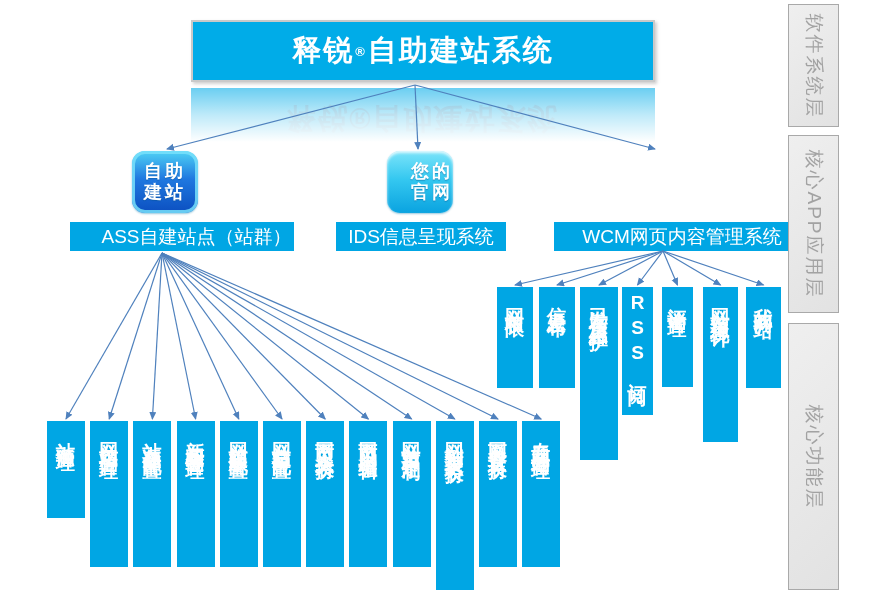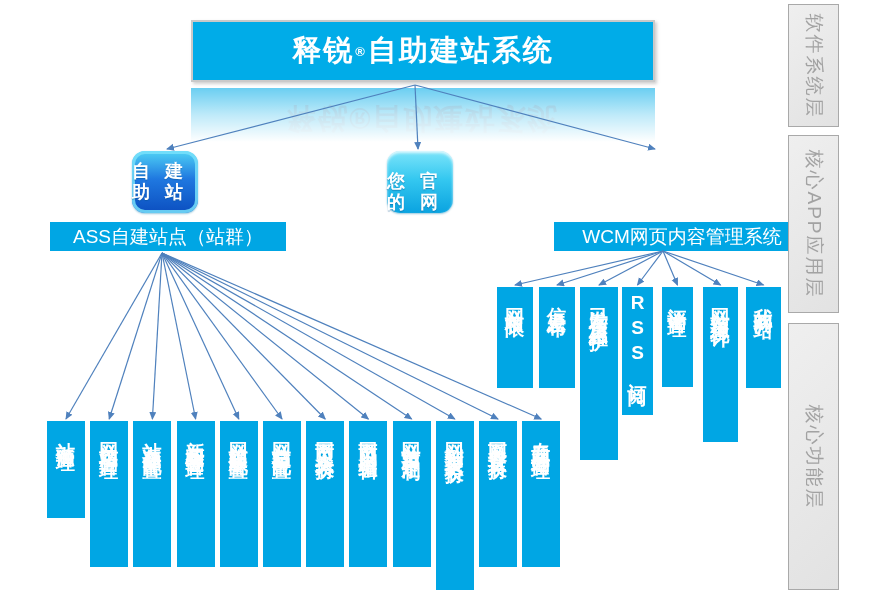--- a/index.html
+++ b/index.html
@@ -36,21 +36,21 @@
     content:''; position:absolute; inset:0;
     background:linear-gradient(to bottom, rgba(255,255,255,.42) 0%,
                rgba(255,255,255,.75) 50%, #fff 100%);
   }
 
   .app-icon{
     position:absolute; top:151px; width:66px; height:62px; z-index:2;
     border-radius:13px;
     background:linear-gradient(180deg,#7ce4fa 0%,#35c8f0 45%,#0aa3e0 100%);
     box-shadow:inset 0 2px 3px rgba(255,255,255,.8), 0 1px 2px rgba(0,120,170,.4);
-    display:flex; flex-direction:row; align-items:center; justify-content:center;
+    display:flex; flex-direction:column; align-items:center; justify-content:center;
     color:#fff; font-weight:bold; font-size:18px; line-height:21px; letter-spacing:3px;
     text-shadow:0 1px 1px rgba(0,80,140,.45);
   }
   .app-icon.blue{
     background:linear-gradient(180deg,#4fd2f5 0%,#1f78e0 45%,#0c4fc0 100%);
     box-shadow:inset 0 0 0 3px rgba(120,225,250,.85), 0 1px 2px rgba(0,120,170,.4);
   }
 
   .bar{
     position:absolute; top:222px; height:29px; z-index:2;
@@ -127,25 +127,26 @@
       <span>释锐</span>
         <span class="reg">®</span>
         <span>自助建站系统</span>
     </div>
   </div>
 
 <div class="app-icon blue" style="left: 132px;">
       <div>自助</div>
       <div>建站</div>
     </div>
-    <div class="bar" style="left: 50px; width: 236px;">ASS自建站点（站群）</div>
+    <div class="bar" style="left: 70px; width: 195px; padding-left: 29px;">ASS自建站点（站群）</div>
     <div class="app-icon" style="left: 387px; align-items: flex-end;">
       <div>您的</div>
       <div>官网</div>
     </div>
+    <div class="bar" style="left: 336px; width: 170px;">IDS信息呈现系统</div>
     <div class="bar" style="left: 554px; width: 256px;">WCM网页内容管理系统</div>
     <div class="vbox" style="left: 47px; top: 421px; width: 38px; height: 97px;">
       <span>站点管理</span>
     </div>
     <div class="vbox" style="left: 90.2px; top: 421px; width: 38px; height: 146px;">
       <span>网站用户管理</span>
     </div>
     <div class="vbox" style="left: 133.4px; top: 421px; width: 38px; height: 146px;">
       <span>站点存储配置</span>
     </div>

